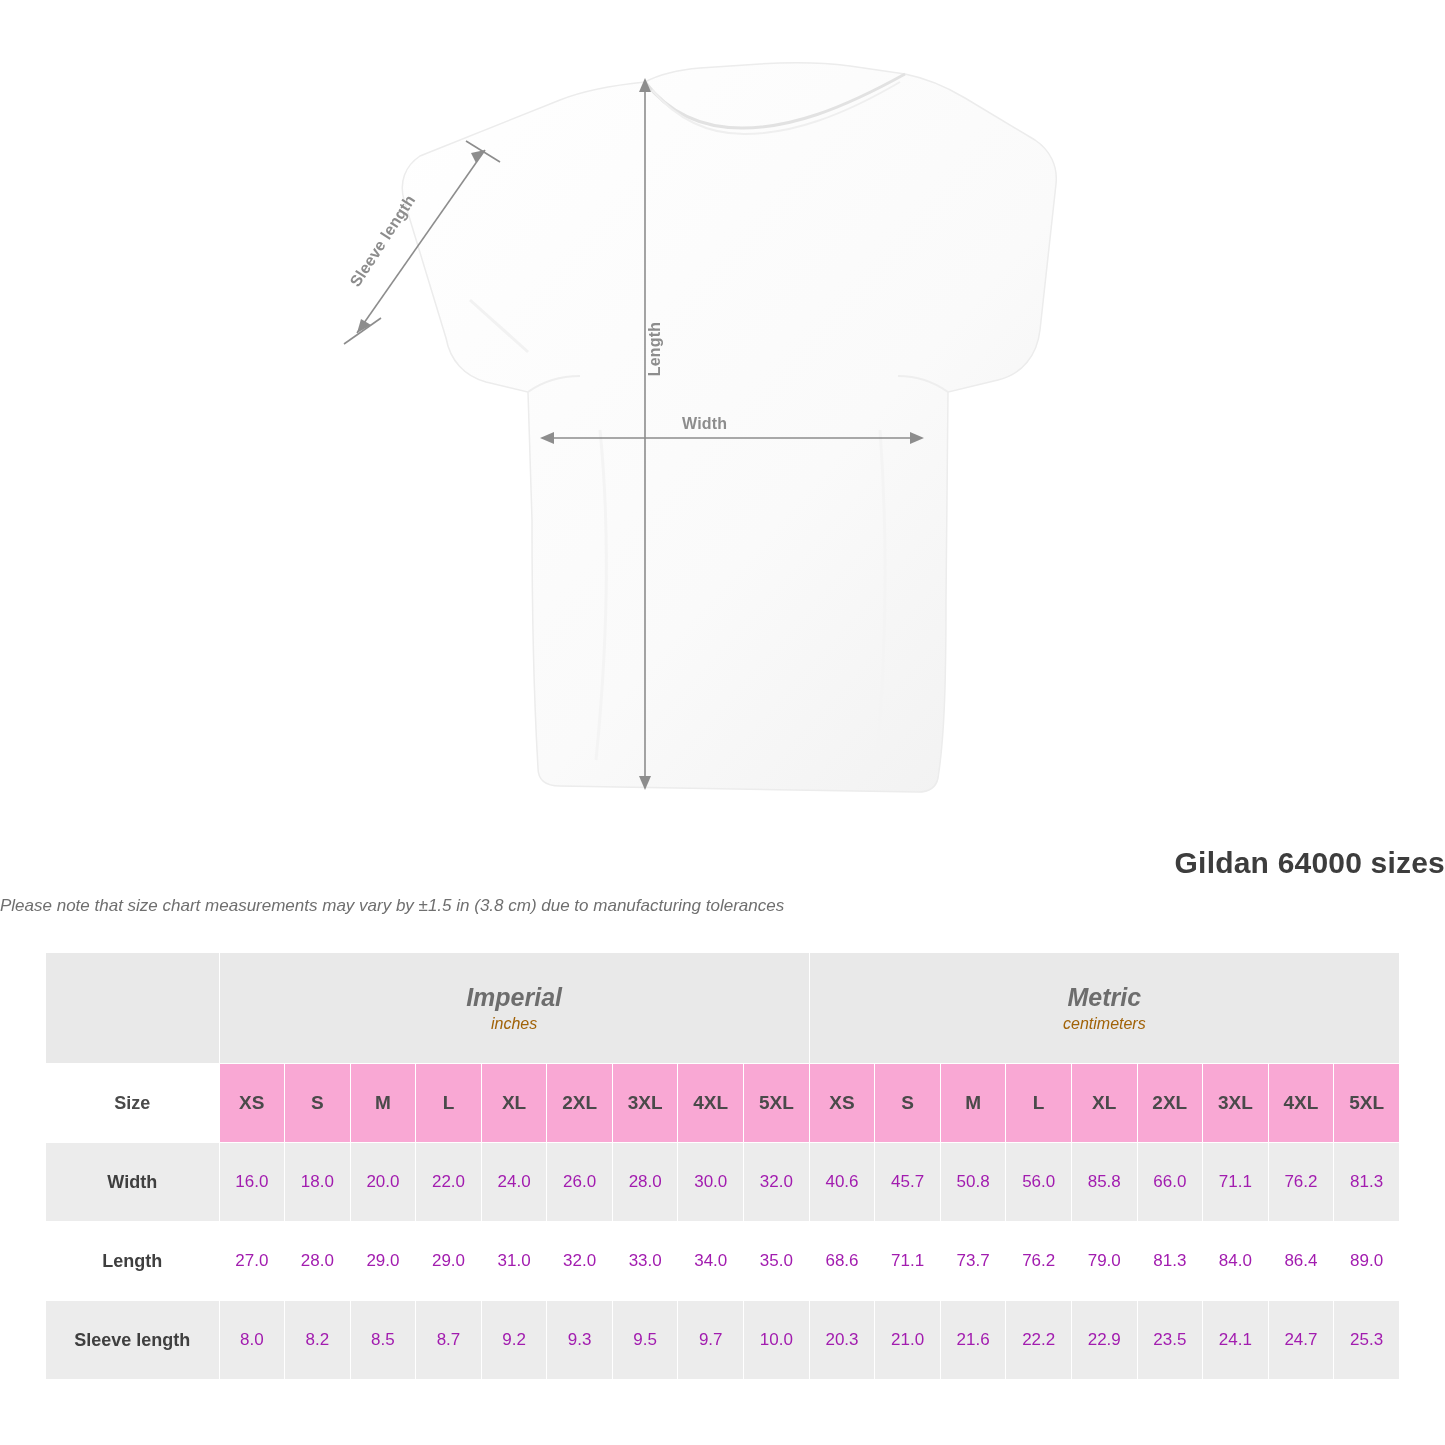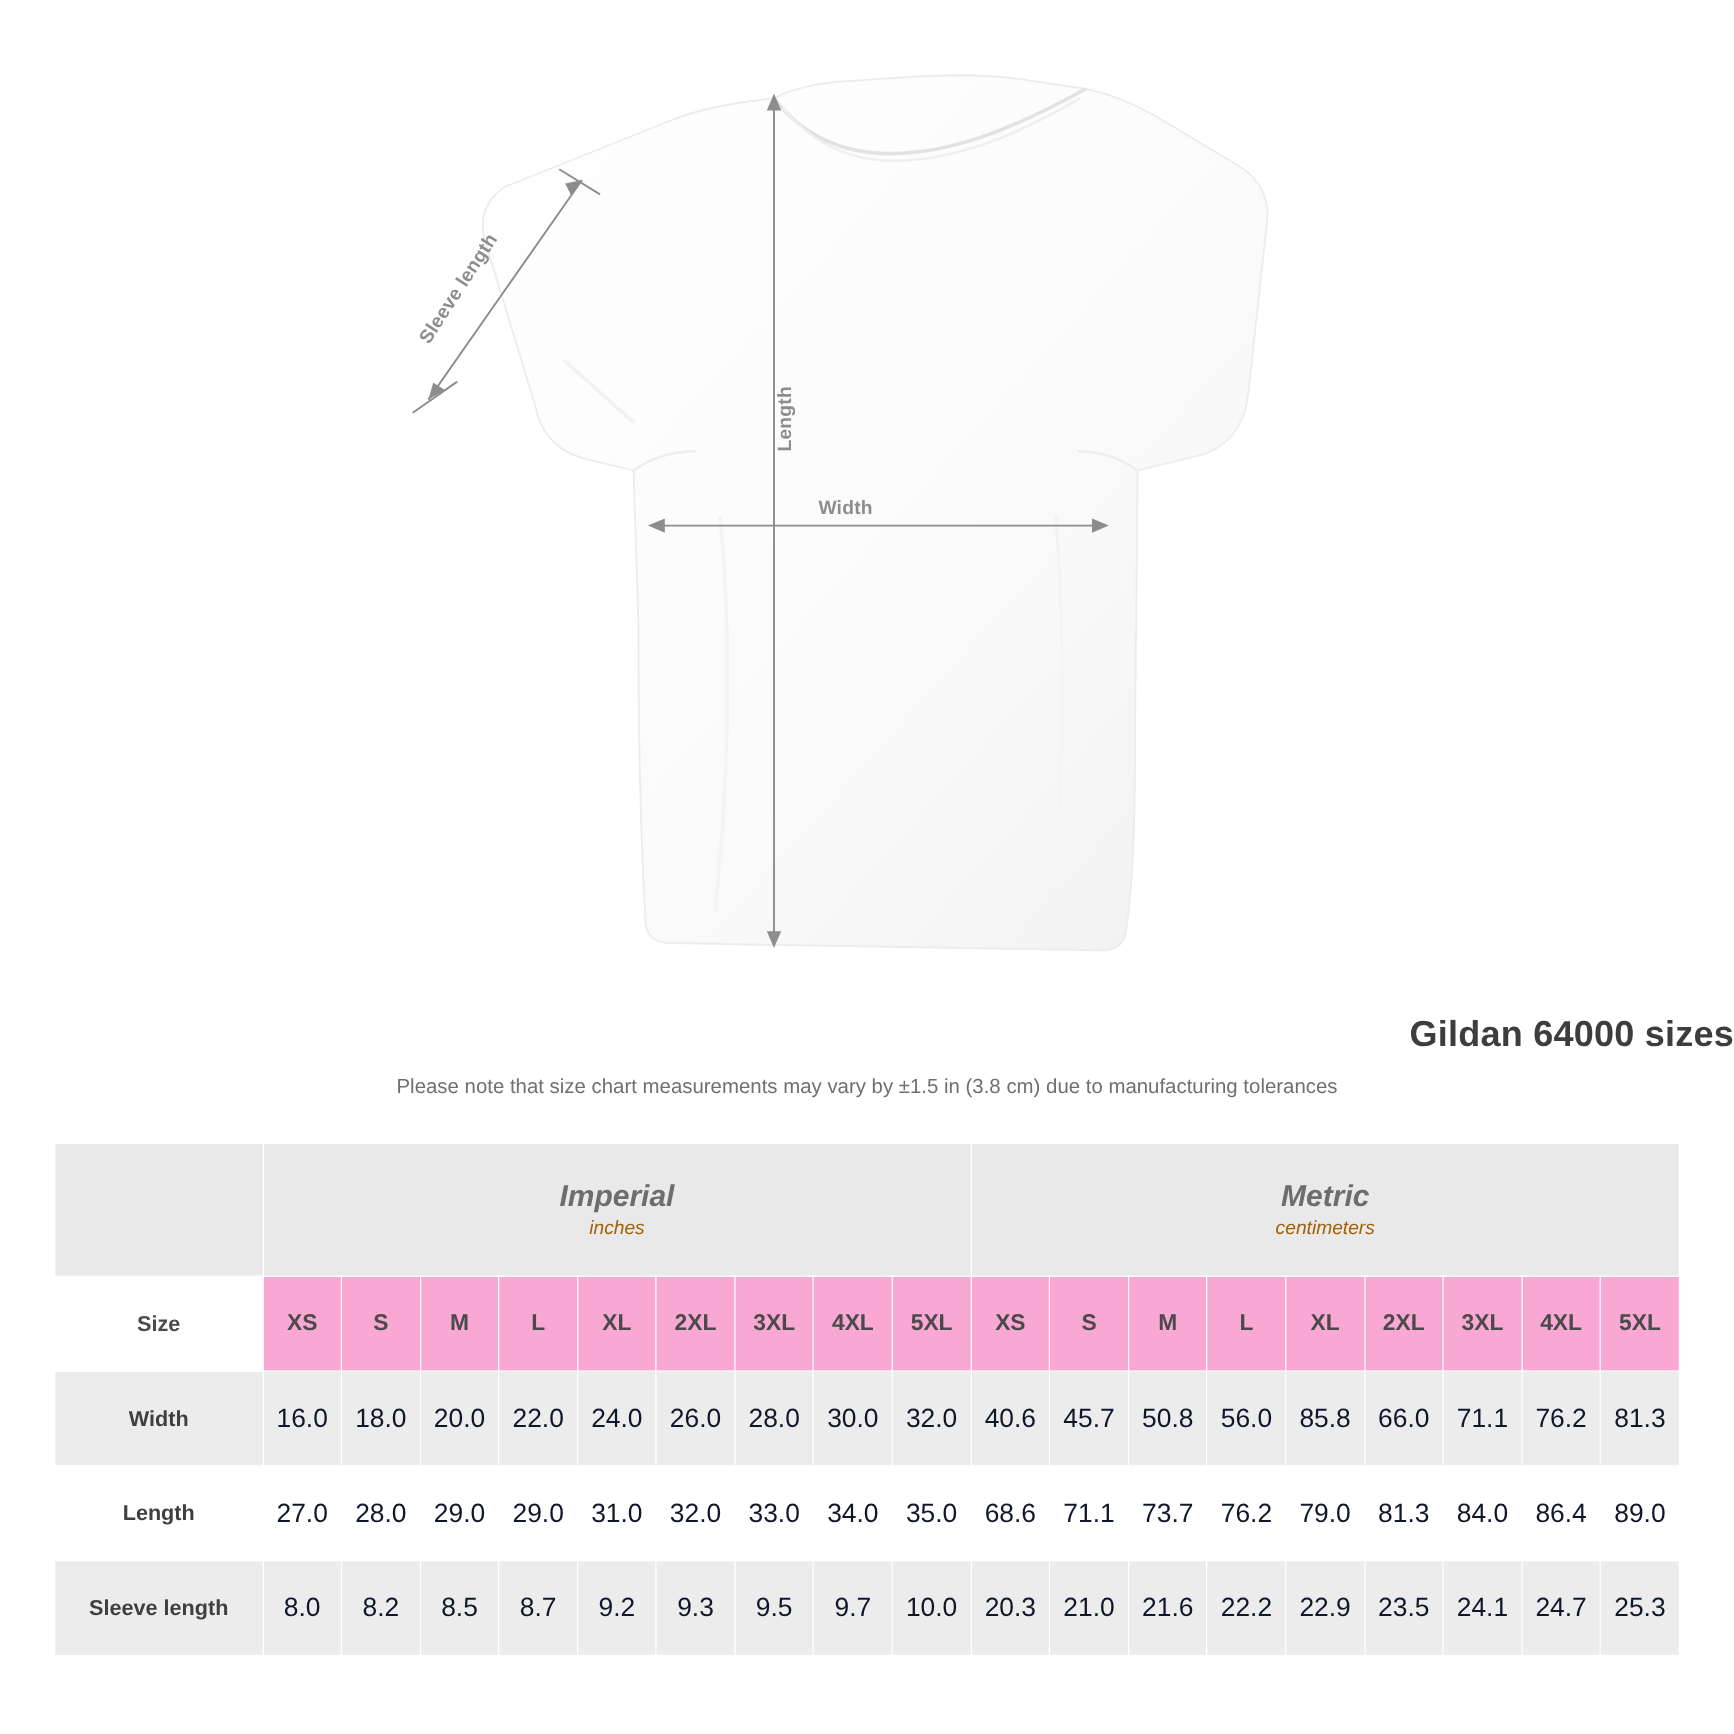--- a/index.html
+++ b/index.html
@@ -55,22 +55,22 @@
   .chart-title {
     text-align: right;
     font-size: 30px;
     font-weight: bold;
     color: #3d3d3d;
     margin: 0;
     padding-top: 16px;
     letter-spacing: 0.2px;
   }
   .chart-note {
-    text-align: center;
     font-size: 17px;
+    font-style: italic;
     color: #6f6f6f;
     margin: 0;
     padding-top: 16px;
   }
 
   
   .table-wrap {
     padding: 36px 45px 0 45px;
     box-sizing: border-box;
     width: 1307px;
@@ -114,22 +114,22 @@
     font-weight: bold;
     color: #4a4a4a;
   }
   tr.head-row td.row-label {
     font-size: 18px;
     font-weight: bold;
     background: #ffffff;
   }
   tr.data-row td {
     height: 78px;
-    font-size: 22px;
-    color: #0f172a;
+    font-size: 17px;
+    color: #a21caf;
   }
   tr.data-row td.row-label {
     font-weight: bold;
     font-size: 18px;
     color: #3f3f3f;
   }
   tr.shade td { background: #ececec; }
   tr.plain td { background: #ffffff; }
   .col-label { width: 172px; }
   .col-val { width: 65px; }

